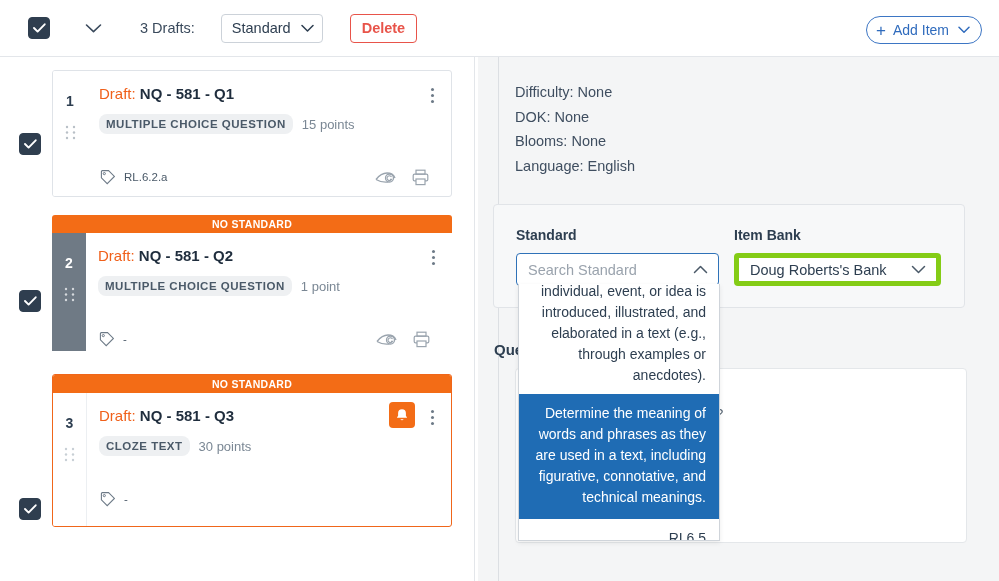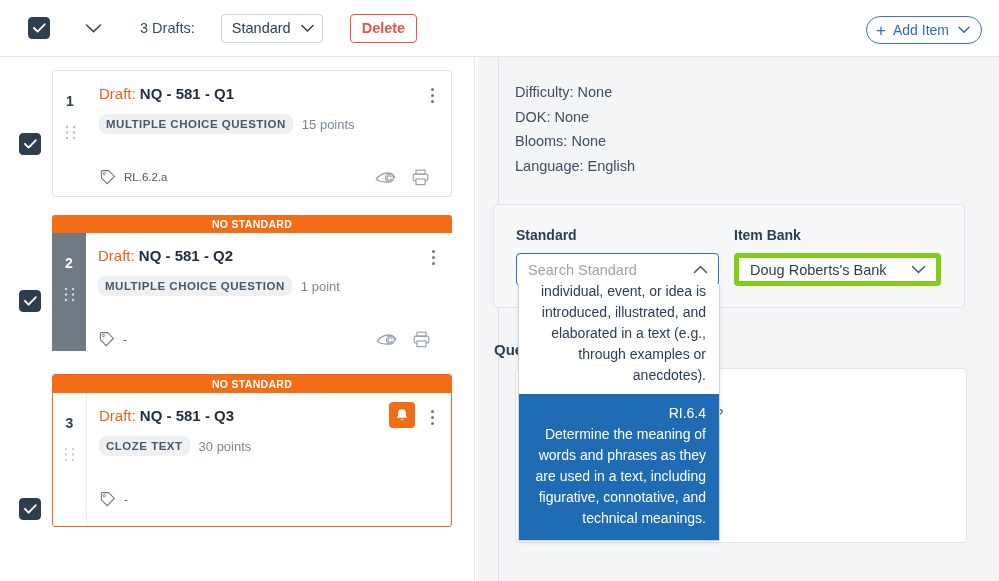--- a/index.html
+++ b/index.html
@@ -449,20 +449,19 @@
 <div class="question-label">Que</div>
 <div class="q-card">
   <div class="q-text">?</div>
 </div>
 
 <div class="dropdown">
   <div class="dd-opt partial">
     <span class="dd-desc">individual, event, or idea is introduced, illustrated, and elaborated in a text (e.g., through examples or anecdotes).</span>
   </div>
   <div class="dd-opt active">
-    <span class="dd-code">RI.6.4</span>
     <span class="dd-desc">Determine the meaning of words and phrases as they are used in a text, including figurative, connotative, and technical meanings.</span>
   </div>
   <div class="dd-opt" style="padding-top:9px;">
     <span class="dd-code">RI.6.5</span>
 
   </div>
 </div>
 
 </body></html>

